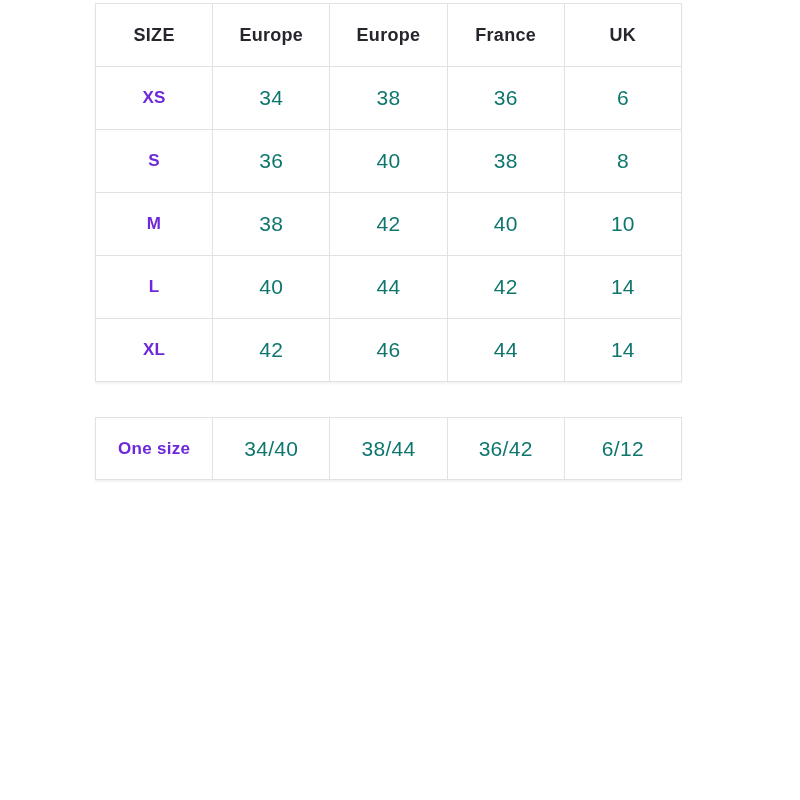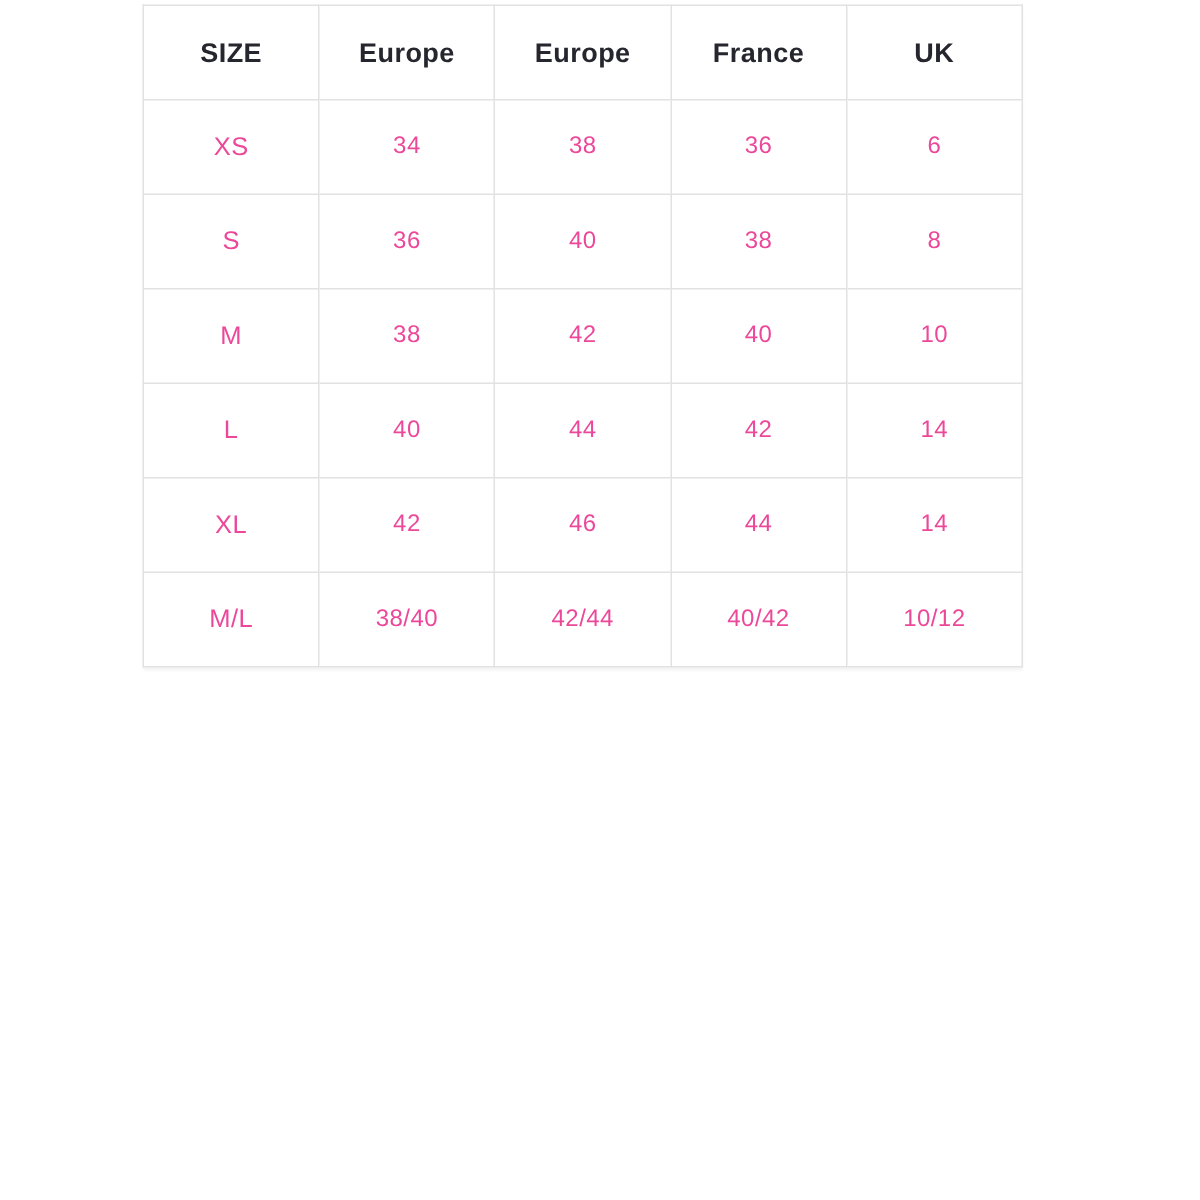--- a/index.html
+++ b/index.html
@@ -33,28 +33,28 @@
     height: 62px;
     padding: 0;
     letter-spacing: 0.3px;
   }
   .size-table thead th {
     font-weight: 700;
     font-size: 18px;
     color: #26262e;
   }
   .size-table tbody th {
-    font-weight: 400;
+    font-weight: 700;
     font-size: 17px;
-    color: #ec4899;
+    color: #6d28d9;
   }
   .size-table td {
     font-weight: 400;
-    font-size: 16px;
-    color: #ec4899;
+    font-size: 21px;
+    color: #0f766e;
   }
   table.secondary {
     margin-top: 35px;
   }
   table.secondary th, table.secondary td {
     height: 61px;
   }
 </style>
 </head>
 <body>
@@ -100,28 +100,28 @@
           <td>42</td>
           <td>14</td>
         </tr>
         <tr>
           <th>XL</th>
           <td>42</td>
           <td>46</td>
           <td>44</td>
           <td>14</td>
         </tr>
-        <tr>
-          <th>M/L</th>
-          <td>38/40</td>
-          <td>42/44</td>
-          <td>40/42</td>
-          <td>10/12</td>
-        </tr>
       </tbody>
   </table>
 
   <table class="size-table secondary">
     <tbody id="special-body">
+        <tr>
+          <th>One size</th>
+          <td>34/40</td>
+          <td>38/44</td>
+          <td>36/42</td>
+          <td>6/12</td>
+        </tr>
       </tbody>
   </table>
 
 </div>
 
 </body></html>

